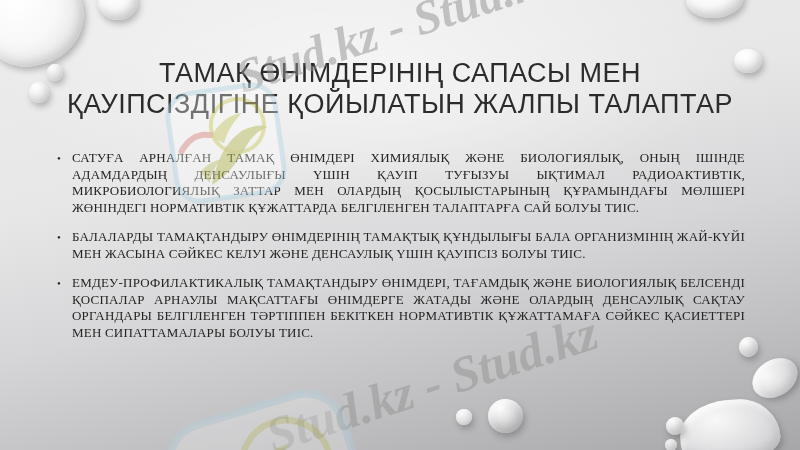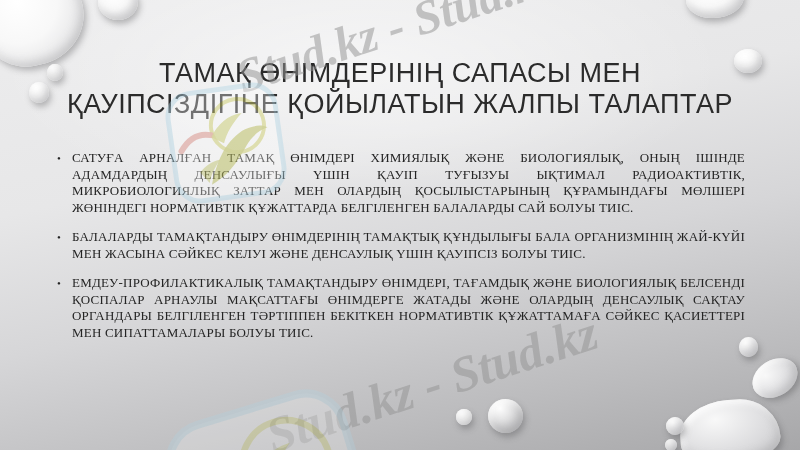--- a/index.html
+++ b/index.html
@@ -82,21 +82,21 @@
   <div class="droplet glass d-br-bean"></div>
   <div class="droplet glass d-br-s2"></div>
   <div class="droplet glass d-br-s3"></div>
 
   <div class="content">
     <h1 class="title">ТАМАҚ ӨНІМДЕРІНІҢ САПАСЫ МЕН ҚАУІПСІЗДІГІНЕ ҚОЙЫЛАТЫН ЖАЛПЫ ТАЛАПТАР</h1>
 
     <div class="bullets">
       <div class="bullet">
         <span class="marker">•</span>
-        <span class="btext">САТУҒА АРНАЛҒАН ТАМАҚ ӨНІМДЕРІ ХИМИЯЛЫҚ ЖӘНЕ БИОЛОГИЯЛЫҚ, ОНЫҢ ІШІНДЕ АДАМДАРДЫҢ ДЕНСАУЛЫҒЫ ҮШІН ҚАУІП ТУҒЫЗУЫ ЫҚТИМАЛ РАДИОАКТИВТІК, МИКРОБИОЛОГИЯЛЫҚ ЗАТТАР МЕН ОЛАРДЫҢ ҚОСЫЛЫСТАРЫНЫҢ ҚҰРАМЫНДАҒЫ МӨЛШЕРІ ЖӨНІНДЕГІ НОРМАТИВТІК ҚҰЖАТТАРДА БЕЛГІЛЕНГЕН БАЛАЛАРДЫ САЙ БОЛУЫ ТИІС.</span>
+        <span class="btext">САТУҒА АРНАЛҒАН ТАМАҚ ӨНІМДЕРІ ХИМИЯЛЫҚ ЖӘНЕ БИОЛОГИЯЛЫҚ, ОНЫҢ ІШІНДЕ АДАМДАРДЫҢ ДЕНСАУЛЫҒЫ ҮШІН ҚАУІП ТУҒЫЗУЫ ЫҚТИМАЛ РАДИОАКТИВТІК, МИКРОБИОЛОГИЯЛЫҚ ЗАТТАР МЕН ОЛАРДЫҢ ҚОСЫЛЫСТАРЫНЫҢ ҚҰРАМЫНДАҒЫ МӨЛШЕРІ ЖӨНІНДЕГІ НОРМАТИВТІК ҚҰЖАТТАРДА БЕЛГІЛЕНГЕН ТАЛАПТАРҒА САЙ БОЛУЫ ТИІС.</span>
       </div>
       <div class="bullet">
         <span class="marker">•</span>
         <span class="btext">БАЛАЛАРДЫ ТАМАҚТАНДЫРУ ӨНІМДЕРІНІҢ ТАМАҚТЫҚ ҚҰНДЫЛЫҒЫ БАЛА ОРГАНИЗМІНІҢ ЖАЙ-КҮЙІ МЕН ЖАСЫНА СӘЙКЕС КЕЛУІ ЖӘНЕ ДЕНСАУЛЫҚ ҮШІН ҚАУІПСІЗ БОЛУЫ ТИІС.</span>
       </div>
       <div class="bullet">
         <span class="marker">•</span>
         <span class="btext">ЕМДЕУ-ПРОФИЛАКТИКАЛЫҚ ТАМАҚТАНДЫРУ ӨНІМДЕРІ, ТАҒАМДЫҚ ЖӘНЕ БИОЛОГИЯЛЫҚ БЕЛСЕНДІ ҚОСПАЛАР АРНАУЛЫ МАҚСАТТАҒЫ ӨНІМДЕРГЕ ЖАТАДЫ ЖӘНЕ ОЛАРДЫҢ ДЕНСАУЛЫҚ САҚТАУ ОРГАНДАРЫ БЕЛГІЛЕНГЕН ТӘРТІППЕН БЕКІТКЕН НОРМАТИВТІК ҚҰЖАТТАМАҒА СӘЙКЕС ҚАСИЕТТЕРІ МЕН СИПАТТАМАЛАРЫ БОЛУЫ ТИІС.</span>
       </div>
     </div>

